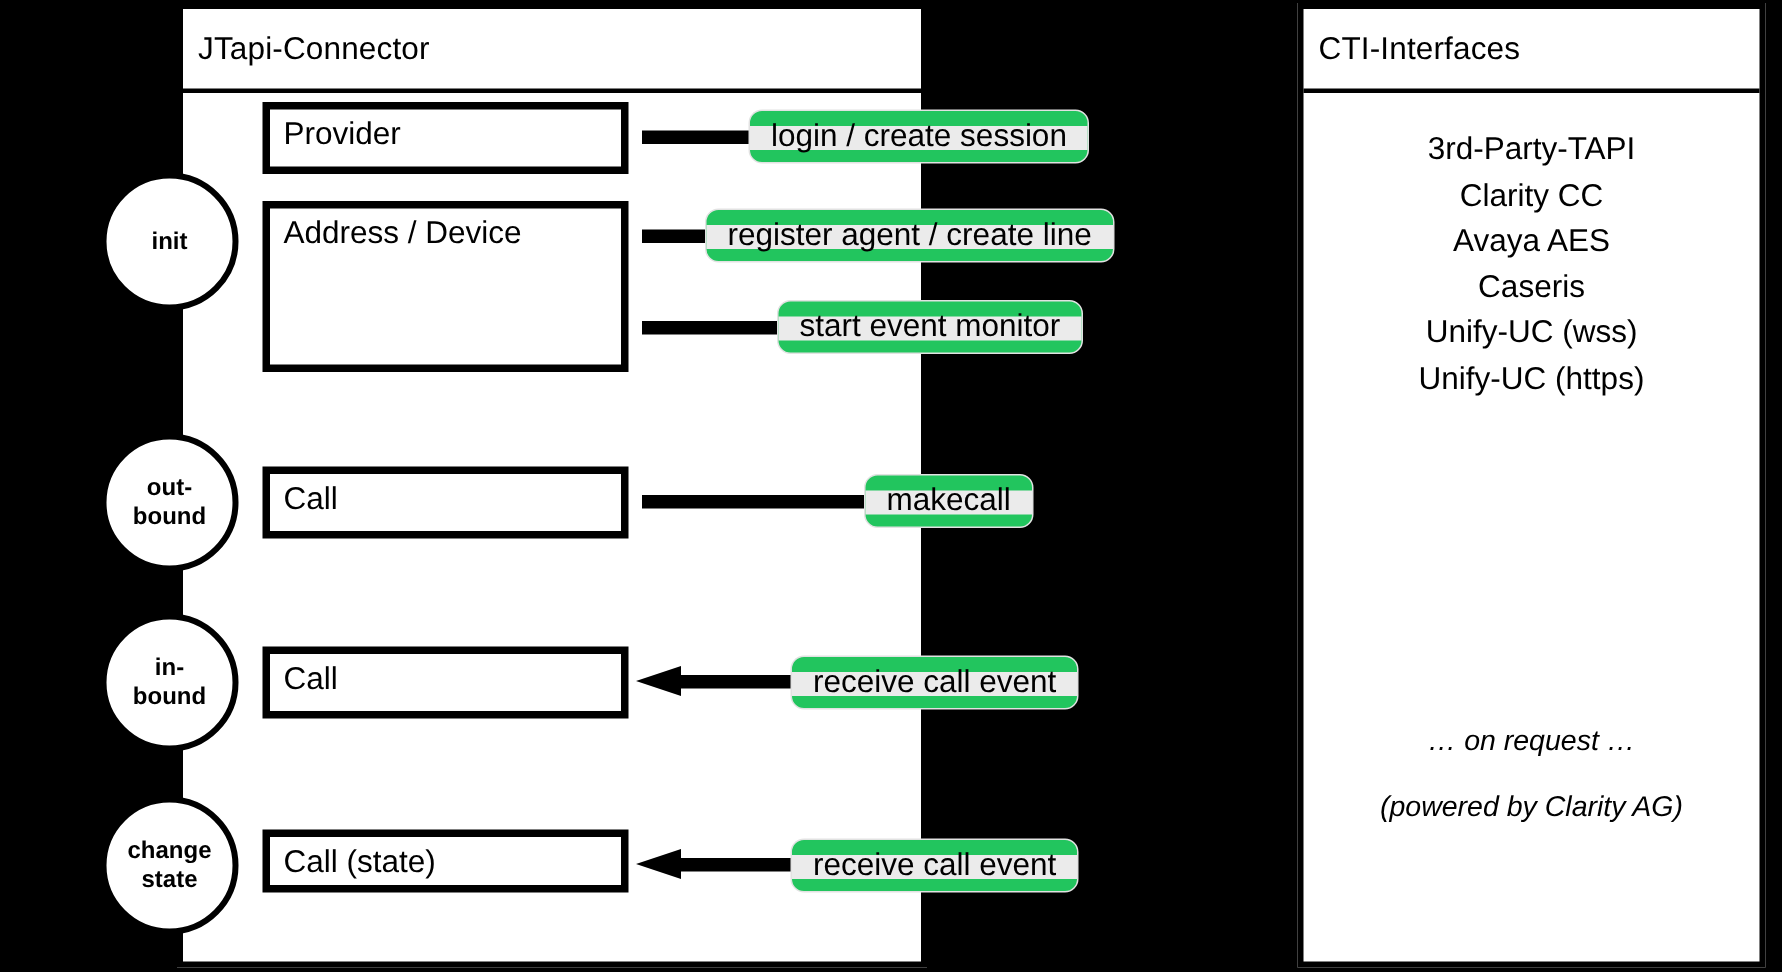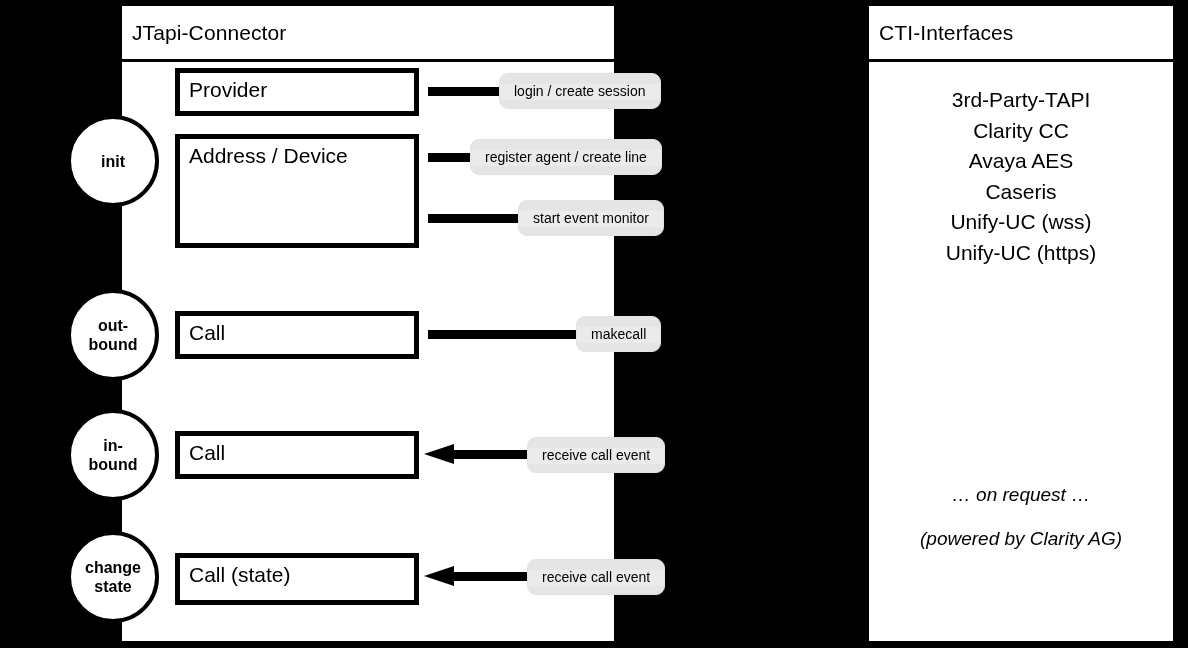--- a/index.html
+++ b/index.html
@@ -145,30 +145,30 @@
     width: 0;
     height: 0;
     border-top: 10.5px solid transparent;
     border-bottom: 10.5px solid transparent;
     border-right: 30px solid #000000;
   }
 
   
   .pill {
     position: absolute;
-    background: #e5e5e5;
+    background: #22c55e;
     border: 1px solid #e2e2e2;
     border-radius: 9px;
     box-sizing: border-box;
     height: 36px;
     display: flex;
     align-items: center;
     justify-content: center;
     padding: 0 14px;
-    font-size: 14px;
+    font-size: 21px;
     color: #000000;
     white-space: nowrap;
     z-index: 7;
   }
   .pill .band {
     position: absolute;
     left: 0;
     right: 0;
     top: 10px;
     height: 16px;
@@ -228,21 +228,21 @@
   </div>
 
   <div class="entity-box" style="left:175px;top:68px;width:244px;height:48px;">Provider</div>
 
   <div class="entity-box" style="left:175px;top:134px;width:244px;height:114px;">Address / Device</div>
 
   <div class="entity-box" style="left:175px;top:311px;width:244px;height:48px;">Call</div>
 
   <div class="entity-box" style="left:175px;top:431px;width:244px;height:48px;">Call</div>
 
-  <div class="entity-box" style="left:175px;top:553px;width:244px;height:52px;">Call (state)</div>
+  <div class="entity-box" style="left:175px;top:553px;width:244px;height:42px;">Call (state)</div>
 
   <div class="conn-line" style="left:428px;top:87px;width:84px;"></div>
 
   <div class="conn-line" style="left:428px;top:153px;width:56px;"></div>
 
   <div class="conn-line" style="left:428px;top:214px;width:96px;"></div>
 
   <div class="conn-line" style="left:428px;top:330px;width:152px;"></div>
 
   <div class="conn-arrow" style="left:424px;top:444px;width:110px;height:21px;">

